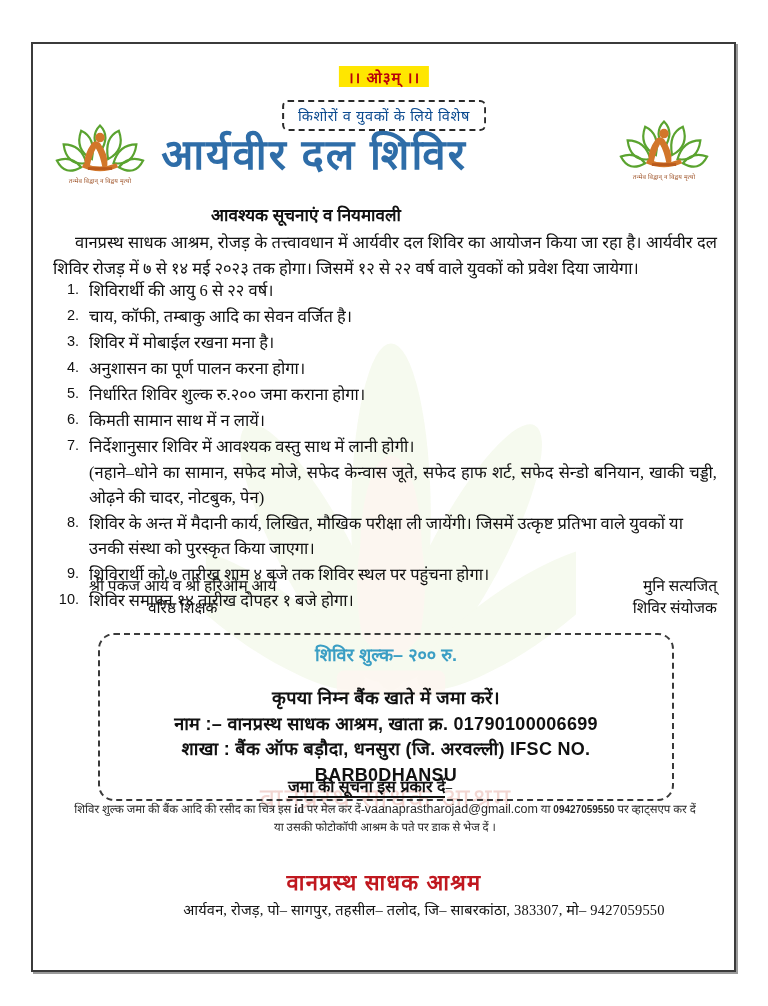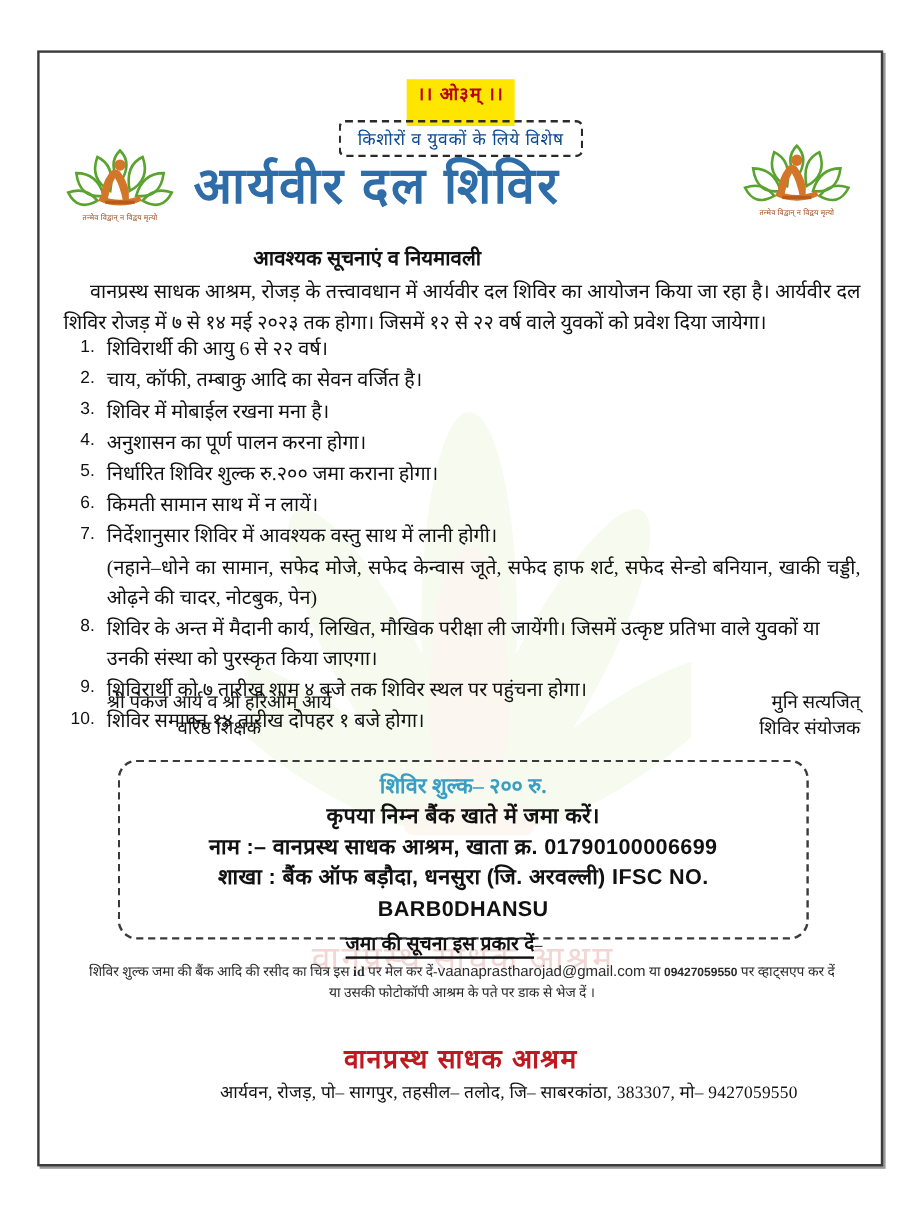--- a/index.html
+++ b/index.html
@@ -79,21 +79,21 @@
     position: absolute;
     left: 50%;
     top: 66px;
     transform: translateX(-50%);
     background: #ffe600;
     color: #b8000b;
     font-family: "Liberation Sans", sans-serif;
     font-weight: bold;
     font-size: 15px;
     letter-spacing: 1px;
-    padding: 1px 9px 18px 9px;
+    padding: 1px 9px 0 9px;
     white-space: nowrap;
     text-align: center;
   }
 
   .special-box {
     position: absolute;
     left: 50%;
     top: 100px;
     transform: translateX(-50%);
     border: 2px dashed #2a2a2a;
@@ -219,25 +219,25 @@
     top: 633px;
     width: 576px;
     border: 2px dashed #3a3a3a;
     border-radius: 16px;
     box-sizing: border-box;
     padding: 7px 10px 11px 10px;
     text-align: center;
     background: transparent;
   }
   .bank-fee {
-    font-family: Liberation Serif, serif;
+    font-family: Liberation Sans, sans-serif;
     font-weight: bold;
     font-size: 18px;
     color: #3a9ec4;
-    margin-bottom: 2px;
+    margin-bottom: 20px;
   }
   .bank-line {
     font-family: "Liberation Sans", sans-serif;
     font-weight: bold;
     font-size: 18px;
     color: #111111;
     line-height: 1.42;
     letter-spacing: 0.3px;
   }
 

